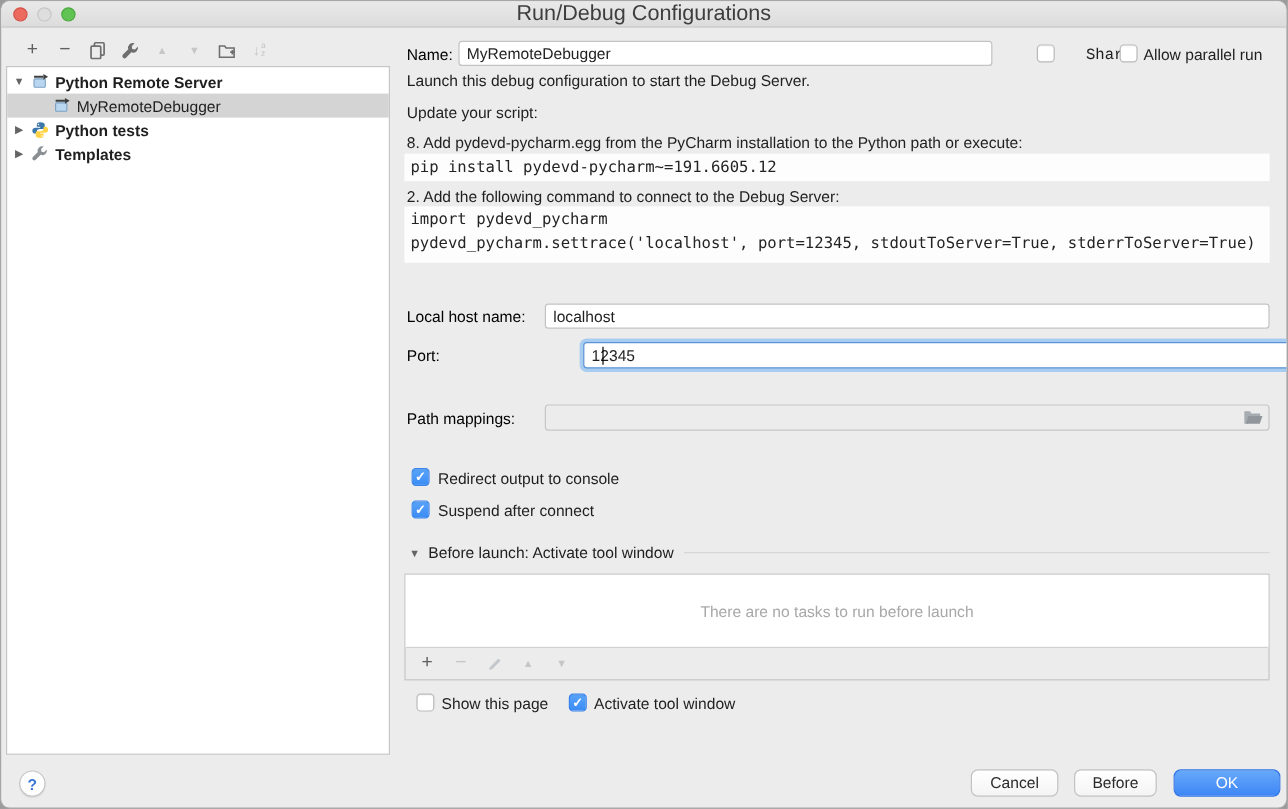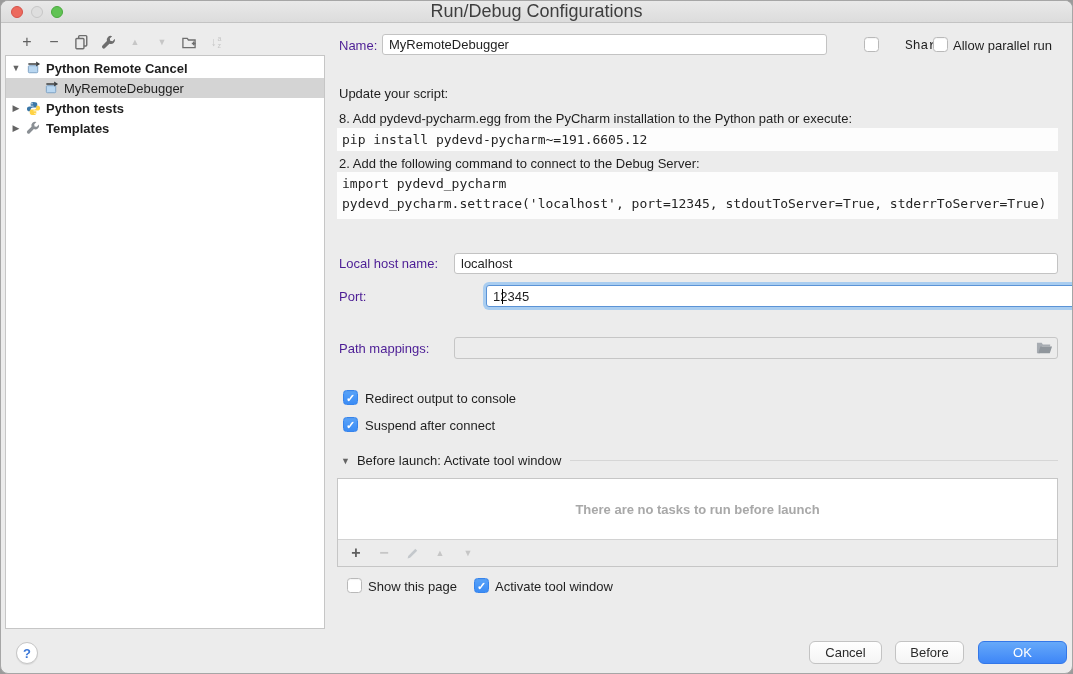--- a/index.html
+++ b/index.html
@@ -31,40 +31,40 @@
   .tree-panel { position:absolute; left:4px; top:54px; width:320px; height:574px; background:#ffffff; border:1px solid #c6c6c6; }
   .trow { position:absolute; left:0; width:100%; height:20px; display:flex; align-items:center; }
   .trow .disc { width:12px; text-align:center; color:#646464; font-size:9px; margin-left:4px; flex:0 0 12px; }
   .trow .ticon { width:16px; height:16px; margin-left:3px; margin-right:5px; flex:0 0 16px; display:flex; align-items:center; justify-content:center; }
   .trow .tlabel { white-space:nowrap; }
   .trow.top .tlabel { font-weight:bold; }
   .trow.selected { background:#d4d4d4; }
   .trow.child { padding-left:34px; }
 
   
-  .lbl { position:absolute; color:#4c1d95; }
+  .lbl { position:absolute; color:#000000; }
   .field { position:absolute; background:#fff; border:1px solid #c3c3c3; border-radius:3px; height:21px; font-family:"Liberation Sans",sans-serif; font-size:13px; padding:0 6px; color:#1f1f1f; outline:none; }
   .field:disabled { background:transparent; }
   .focusring { border:1px solid #5b93d6; box-shadow:0 0 0 3px #a9cdf0;margin-left:32px; }
   .desc { position:absolute; left:338px; line-height:20px; }
   .codeblock { position:absolute; left:336px; width:721px; background:#fdfdfd; font-family:"DejaVu Sans Mono", monospace; font-size:13px; color:#242424; padding:2px 5px; }
   .codeblock .cline { line-height:20px; white-space:nowrap; }
 
   .checkbox { position:absolute; width:15px; height:15px; border-radius:3.5px; background:#fff; border:1px solid #b9b9b9; box-shadow:inset 0 1px 1px rgba(0,0,0,.04); }
   .checkbox.checked { background:linear-gradient(#59a3f9,#3b8cf5); border:1px solid #3784ec; color:#fff; font-size:11px; font-weight:bold; text-align:center; line-height:15px; }
   .cblabel { position:absolute; line-height:16px; }
 
   .pathfield { position:absolute; left:453px; top:336px; width:604px; height:22px; border:1px solid #c6c6c6; border-radius:3px; }
   .pathfield .folder { position:absolute; right:4px; top:3px; }
 
   .bl-header { position:absolute; left:340px; top:452px; width:717px; display:flex; align-items:center; }
   .bl-header .disc { color:#646464; font-size:9px; margin-right:7px; }
   .bl-header .line { flex:1; height:1px; background:#d6d6d6; margin-left:9px; }
 
-  .bl-box { position:absolute; left:336px; top:477px; width:721px; height:89px; border:1px solid #c6c6c6; background:#ececec;font-weight:bold; }
+  .bl-box { position:absolute; left:336px; top:477px; width:721px; height:89px; border:1px solid #c6c6c6; background:#ececec; }
   .bl-list { height:61px; background:#ffffff; border-bottom:1px solid #d2d2d2; display:flex; align-items:center; justify-content:center; }
   .bl-empty { color:#a8a8a8; }
   .bl-toolbar { height:26px; display:flex; align-items:center; gap:12px; padding-left:10px; }
 
   .footer-btn { position:absolute; top:640px; height:23px; border:1px solid #c3c3c3; border-radius:6px;
     background:linear-gradient(#ffffff,#f4f4f4); font-family:"Liberation Sans",sans-serif; font-size:13px; color:#2a2a2a; text-align:center; }
   .footer-btn.primary { background:linear-gradient(#66a9f9,#3e86f7); border:1px solid #3377e8; color:#fff; }
   .help-btn { position:absolute; left:15px; top:641px; width:22px; height:22px; border-radius:50%; background:#fff; border:1px solid #c6c6c6;
     color:#3b77d8; font-weight:bold; text-align:center; line-height:21px; box-shadow:0 1px 1px rgba(0,0,0,.08); }
 
@@ -121,21 +121,21 @@
   <div class="tree-panel">
     <div class="trow top" style="top:2px;">
       <span class="disc">▼</span>
       <span class="ticon">
         <svg width="15" height="15" viewBox="0 0 16 16">
           <rect x="2.5" y="5" width="10" height="7.5" rx="1" fill="#b9d7f1" stroke="#7ca1c4"></rect>
           <path d="M2.5 3.2h8.3" stroke="#3c3f41" stroke-width="1.7"></path>
           <path d="M10.8 0.6 15 3.2 10.8 5.8z" fill="#3c3f41"></path>
         </svg>
       </span>
-      <span class="tlabel">Python Remote Cancel</span>
+      <span class="tlabel">Python Remote Server</span>
     </div>
     <div class="trow selected child" style="top:22px;">
       <span class="ticon">
         <svg width="15" height="15" viewBox="0 0 16 16">
           <rect x="2.5" y="5" width="10" height="7.5" rx="1" fill="#b9d7f1" stroke="#7ca1c4"></rect>
           <path d="M2.5 3.2h8.3" stroke="#3c3f41" stroke-width="1.7"></path>
           <path d="M10.8 0.6 15 3.2 10.8 5.8z" fill="#3c3f41"></path>
         </svg>
       </span>
       <span class="tlabel">MyRemoteDebugger</span>
@@ -163,20 +163,21 @@
     </div>
   </div>
 
   <div class="lbl" style="left:338px; top:37px;">Name:</div>
   <input class="field" style="left: 381px; top: 33px; width: 445px;" value="MyRemoteDebugger">
   <div class="checkbox" style="left:863px; top:36px;"></div>
   <div class="cblabel" style="left:904px; top:37px;font-family:Liberation Mono, monospace;">Share</div>
   <div class="checkbox" style="left:932px; top:36px;"></div>
   <div class="cblabel" style="left:952px; top:37px;">Allow parallel run</div>
 
+  <div class="desc" style="top:57px;">Launch this debug configuration to start the Debug Server.</div>
   <div class="desc" style="top:83px;">Update your script:</div>
   <div class="desc" style="top:108px;">8. Add pydevd-pycharm.egg from the PyCharm installation to the Python path or execute:</div>
   <div class="codeblock" style="top:127px; height:23px;">
     <div class="cline">pip install pydevd-pycharm~=191.6605.12</div>
   </div>
   <div class="desc" style="top:153px;">2. Add the following command to connect to the Debug Server:</div>
   <div class="codeblock" style="top:171px; height:47px;">
     <div class="cline">import pydevd_pycharm</div>
     <div class="cline">pydevd_pycharm.settrace('localhost', port=12345, stdoutToServer=True, stderrToServer=True)</div>
   </div>

